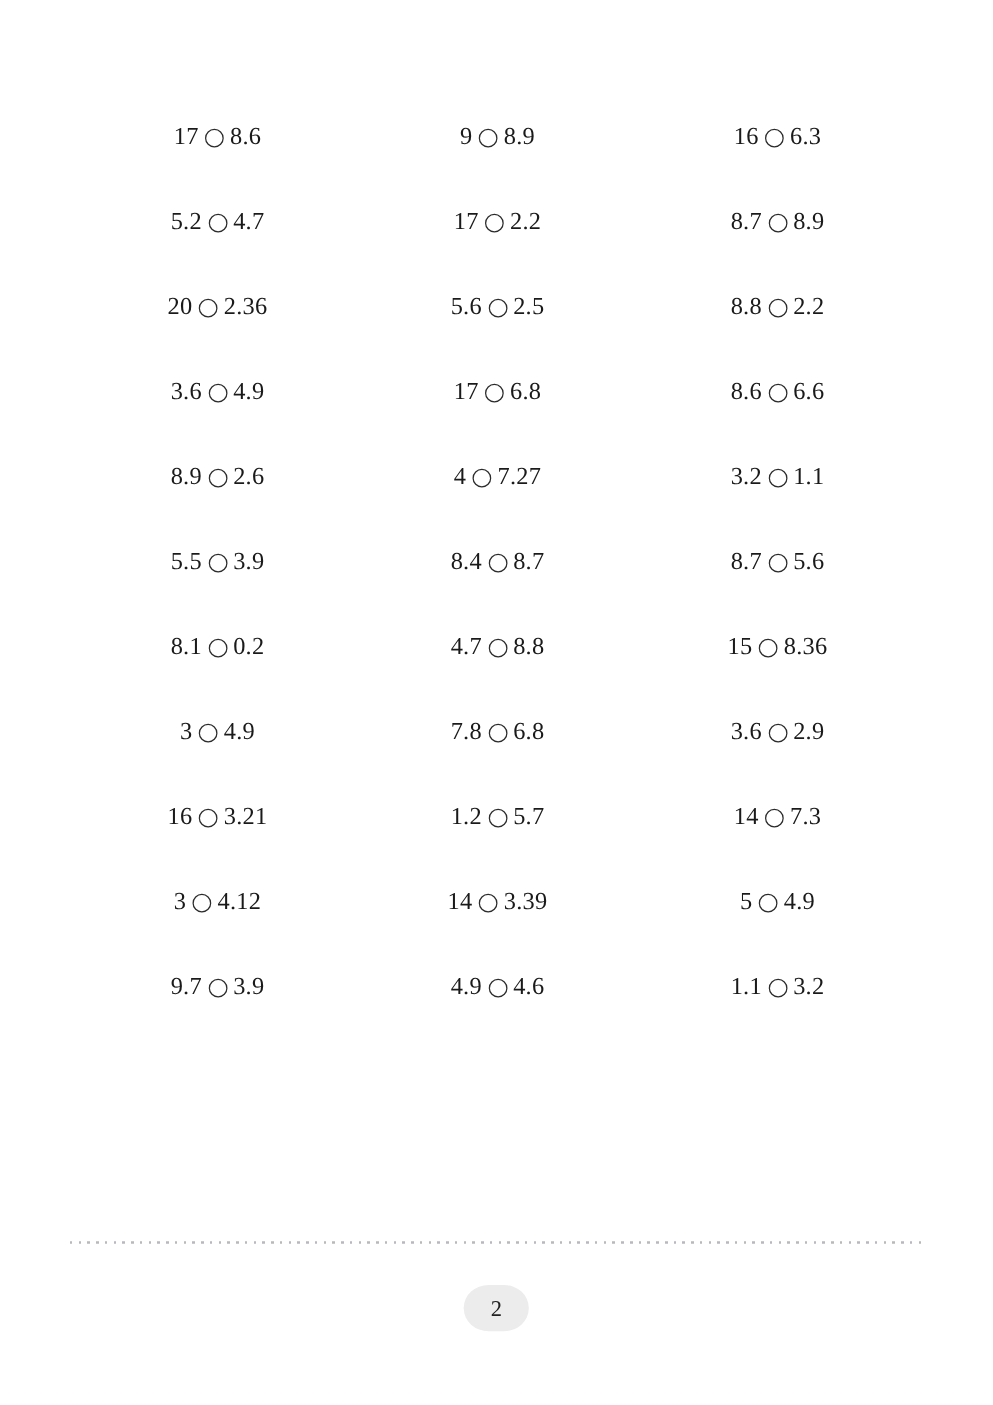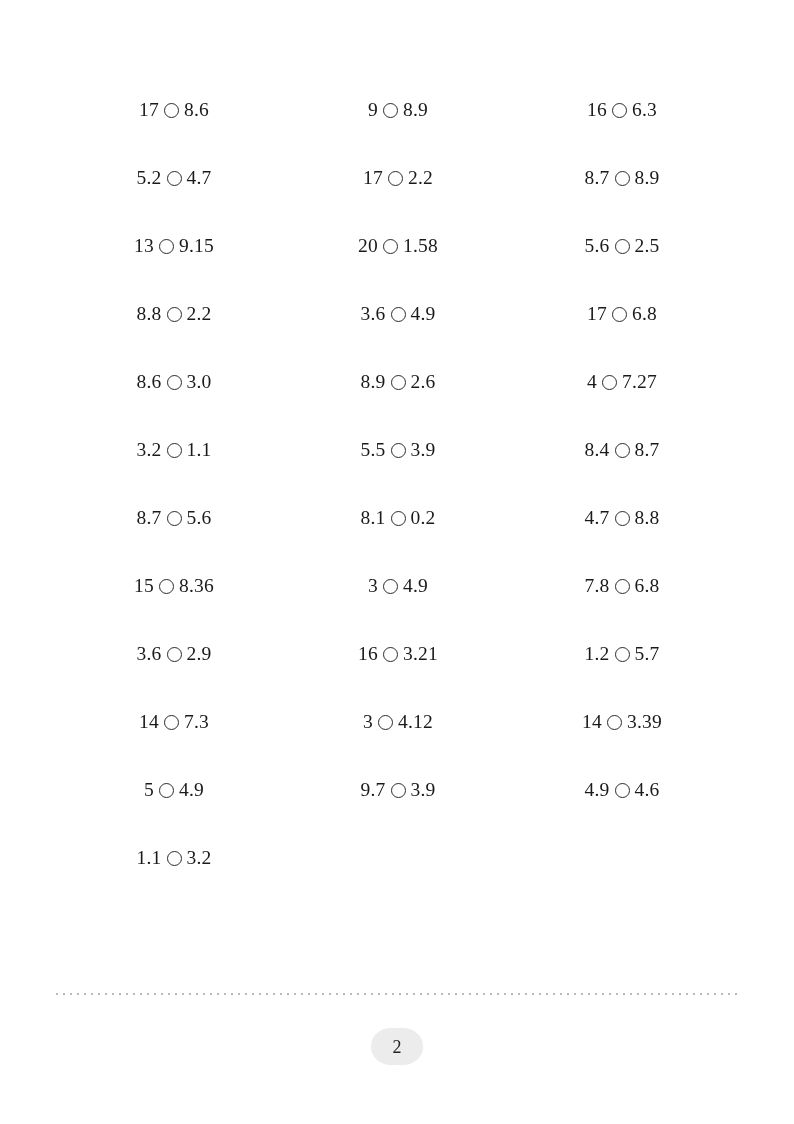--- a/index.html
+++ b/index.html
@@ -137,30 +137,23 @@
       </div>
       <div class="problem-cell">
         <span class="problem">
           <span class="operand">8.7</span>
           <span class="compare-circle"></span>
           <span class="operand">8.9</span>
         </span>
       </div>
       <div class="problem-cell">
         <span class="problem">
-          <span class="operand">13</span>
-          <span class="compare-circle"></span>
-          <span class="operand">9.15</span>
-        </span>
-      </div>
-      <div class="problem-cell">
-        <span class="problem">
           <span class="operand">20</span>
           <span class="compare-circle"></span>
-          <span class="operand">1.58</span>
+          <span class="operand">2.36</span>
         </span>
       </div>
       <div class="problem-cell">
         <span class="problem">
           <span class="operand">5.6</span>
           <span class="compare-circle"></span>
           <span class="operand">2.5</span>
         </span>
       </div>
       <div class="problem-cell">
@@ -181,21 +174,21 @@
         <span class="problem">
           <span class="operand">17</span>
           <span class="compare-circle"></span>
           <span class="operand">6.8</span>
         </span>
       </div>
       <div class="problem-cell">
         <span class="problem">
           <span class="operand">8.6</span>
           <span class="compare-circle"></span>
-          <span class="operand">3.0</span>
+          <span class="operand">6.6</span>
         </span>
       </div>
       <div class="problem-cell">
         <span class="problem">
           <span class="operand">8.9</span>
           <span class="compare-circle"></span>
           <span class="operand">2.6</span>
         </span>
       </div>
       <div class="problem-cell">

